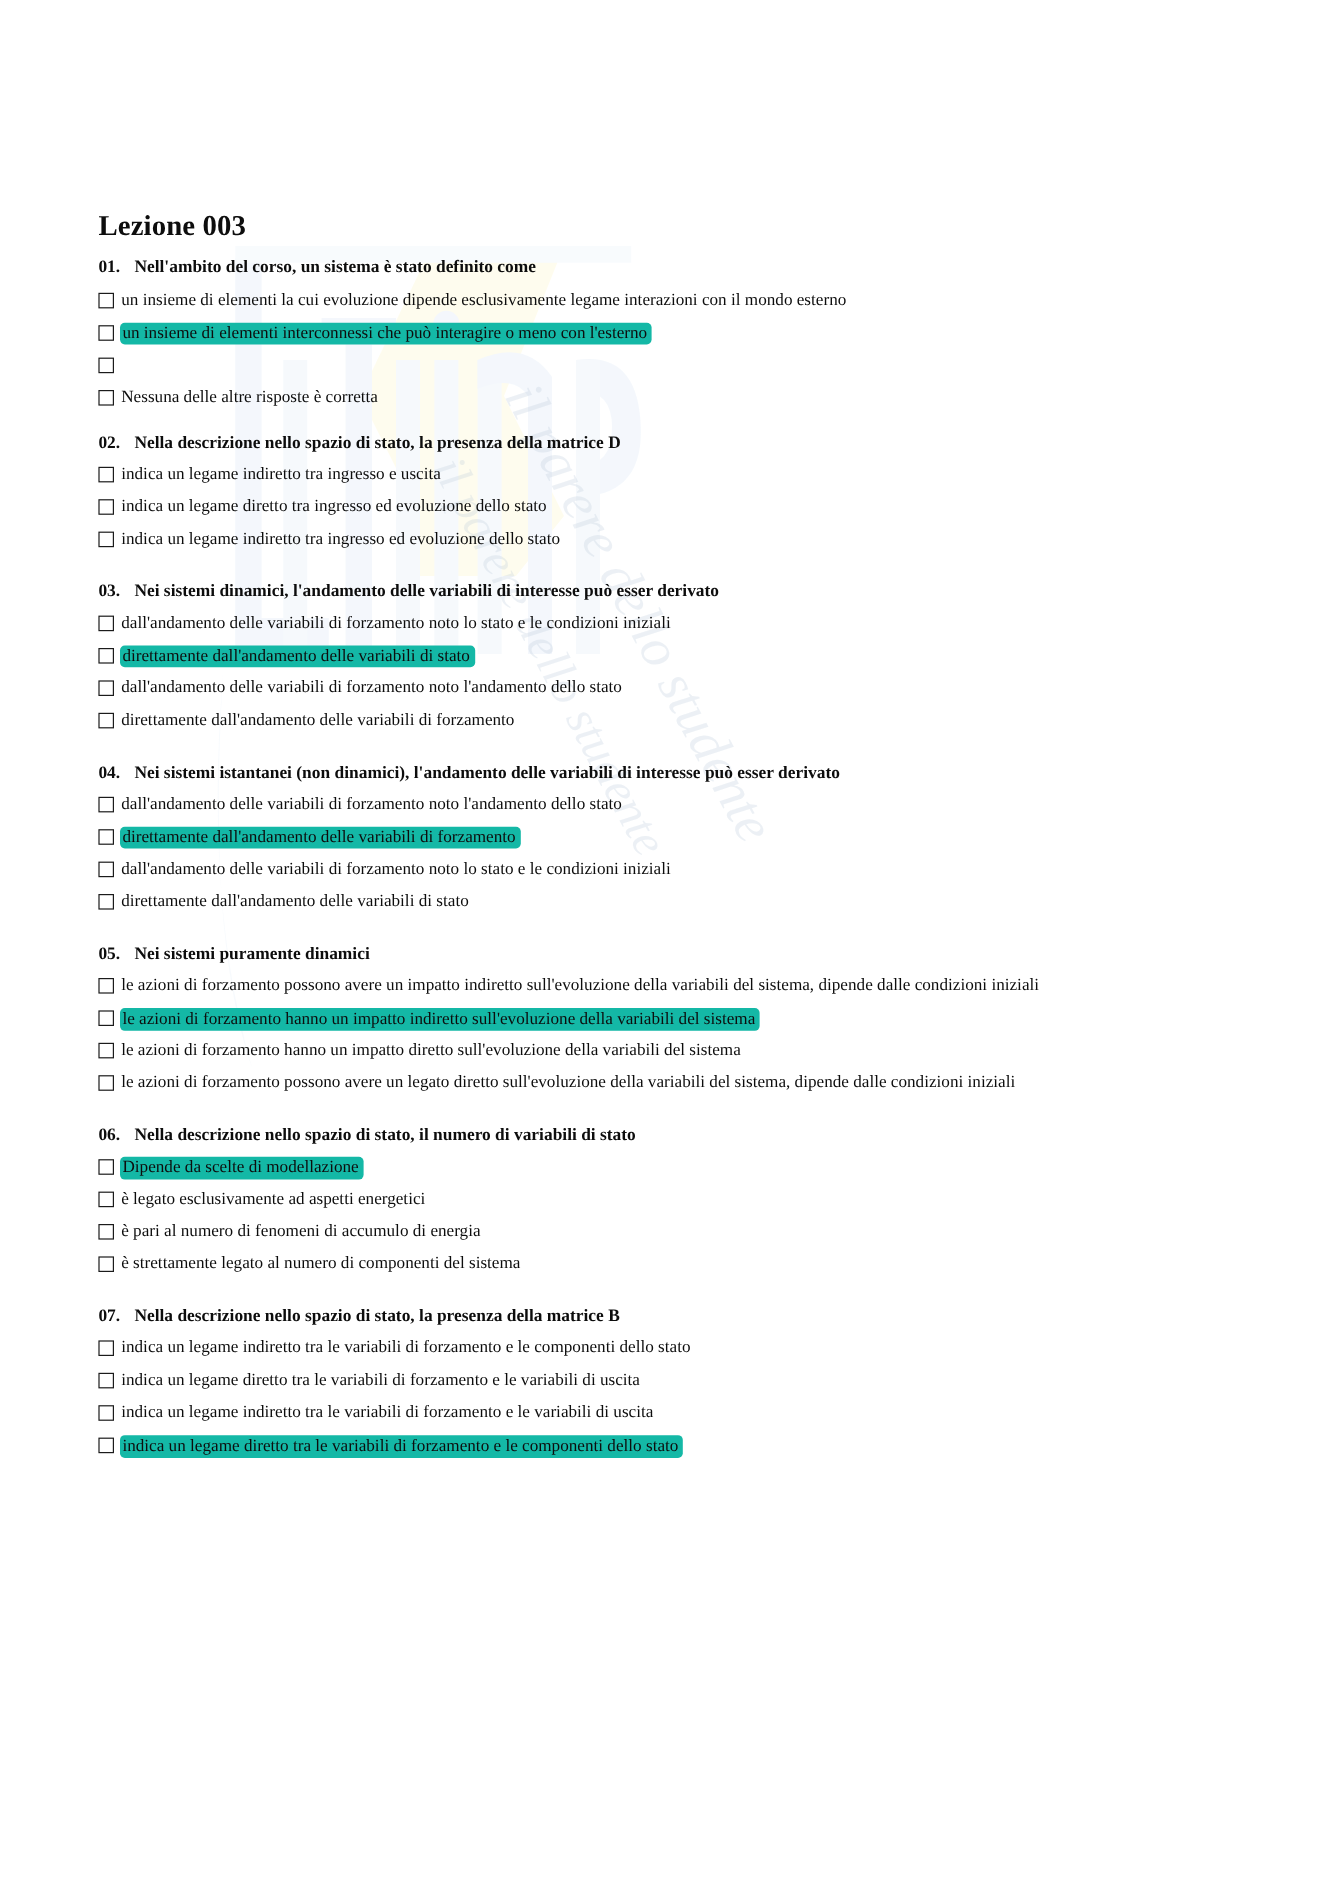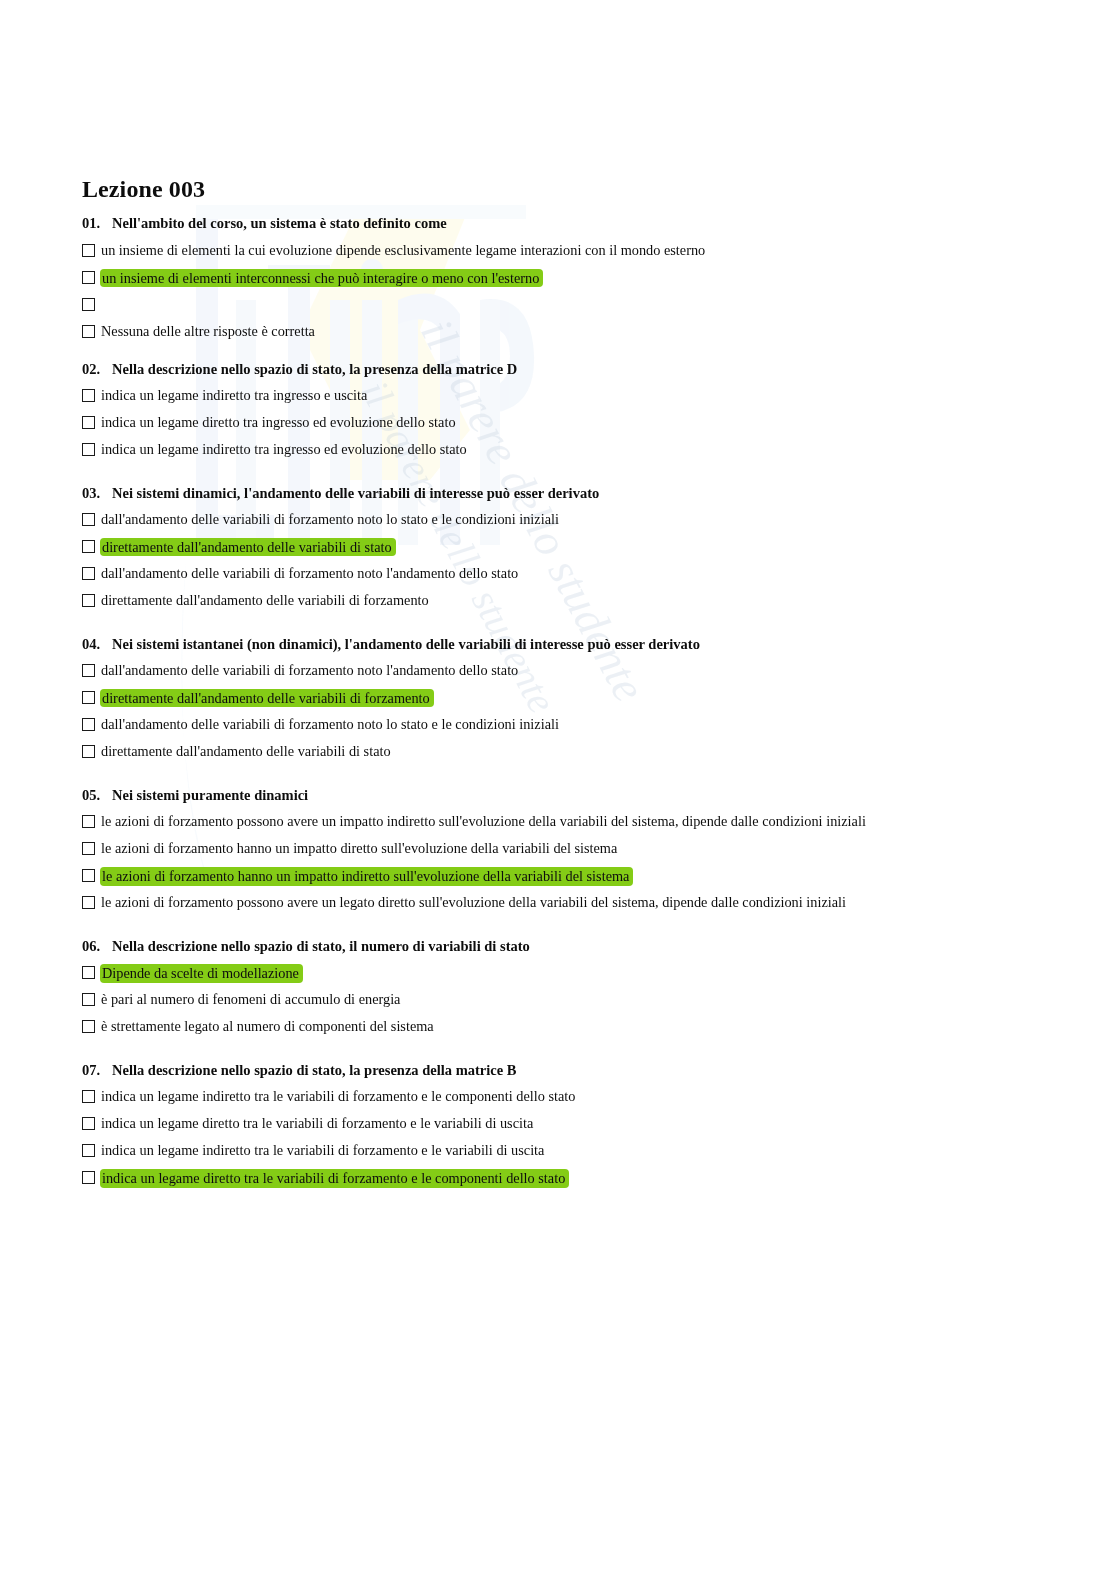--- a/index.html
+++ b/index.html
@@ -69,21 +69,21 @@
     margin: 2px 5px 0 0;
     box-sizing: border-box;
   }
   .opt-text {
     font-size: 14.3px;
     line-height: 1.16;
     white-space: nowrap;
     padding: 0 1px;
   }
   .opt-text.hl {
-    background: #84cc16;
+    background: #14b8a6;
     border-radius: 4px;
     padding: 1px 4px 1px 2px;
   }
 
   
   .gap-lg { margin-bottom: 24px; }
 </style>
 </head>
 <body>
 
@@ -211,39 +211,43 @@
     <div class="question-block gap-lg">
       <div class="q-head">
         <span class="q-num">05.</span><span class="q-text">Nei sistemi puramente dinamici</span>
       </div>
       <div class="option-row">
         <span class="checkbox"></span>
         <span class="opt-text">le azioni di forzamento possono avere un impatto indiretto sull'evoluzione della variabili del sistema, dipende dalle condizioni iniziali</span>
       </div>
       <div class="option-row">
         <span class="checkbox"></span>
+        <span class="opt-text hl">le azioni di forzamento hanno un impatto indiretto sull'evoluzione della variabili del sistema</span>
+      </div>
+      <div class="option-row">
+        <span class="checkbox"></span>
         <span class="opt-text">le azioni di forzamento hanno un impatto diretto sull'evoluzione della variabili del sistema</span>
       </div>
       <div class="option-row">
         <span class="checkbox"></span>
-        <span class="opt-text hl">le azioni di forzamento hanno un impatto indiretto sull'evoluzione della variabili del sistema</span>
-      </div>
-      <div class="option-row">
-        <span class="checkbox"></span>
         <span class="opt-text">le azioni di forzamento possono avere un legato diretto sull'evoluzione della variabili del sistema, dipende dalle condizioni iniziali</span>
       </div>
     </div>
 
     <div class="question-block gap-lg">
       <div class="q-head">
         <span class="q-num">06.</span><span class="q-text">Nella descrizione nello spazio di stato, il numero di variabili di stato</span>
       </div>
       <div class="option-row">
         <span class="checkbox"></span>
         <span class="opt-text hl">Dipende da scelte di modellazione</span>
+      </div>
+      <div class="option-row">
+        <span class="checkbox"></span>
+        <span class="opt-text">è legato esclusivamente ad aspetti energetici</span>
       </div>
       <div class="option-row">
         <span class="checkbox"></span>
         <span class="opt-text">è pari al numero di fenomeni di accumulo di energia</span>
       </div>
       <div class="option-row">
         <span class="checkbox"></span>
         <span class="opt-text">è strettamente legato al numero di componenti del sistema</span>
       </div>
     </div>

